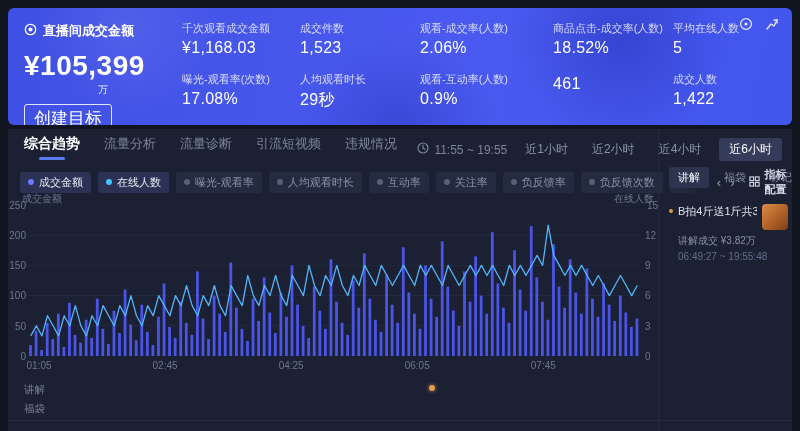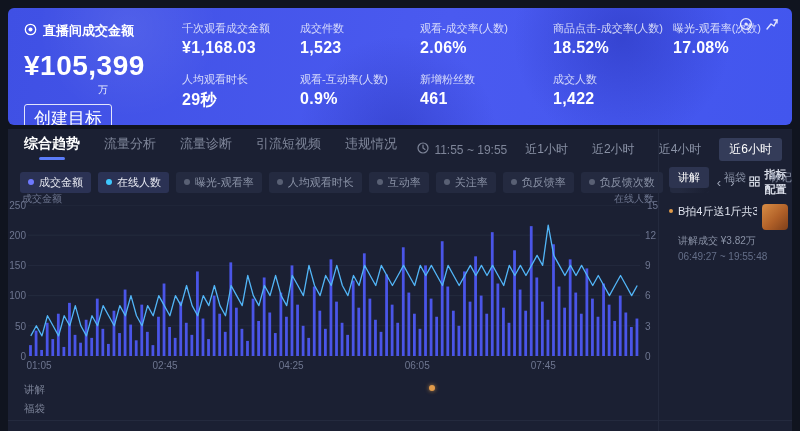--- a/index.html
+++ b/index.html
@@ -16,21 +16,21 @@
   .blob.b3 { width:180px; height:180px; left:30px; top:-70px; background:radial-gradient(circle,rgba(255,255,255,.08),rgba(255,255,255,0) 70%); }
   .primary { position:absolute; left:16px; top:14px; color:#fff; }
   .primary-title { display:flex; align-items:center; gap:6px; font-size:13px; font-weight:bold; }
   .primary-value { font-size:28px; font-weight:bold; letter-spacing:.5px; margin-top:10px; }
   .primary-unit { font-size:10px; opacity:.9; margin:1px 0 0 74px; }
   .goal-btn { display:inline-block; margin-top:7px; font-size:17px; color:#fff; padding:2px 9px;
     border:1px solid rgba(255,255,255,.85); border-radius:3px; cursor:pointer; }
   .stats-grid { position:absolute; left:174px; top:13px; display:grid;
     grid-template-columns:118px 120px 133px 120px 100px; grid-row-gap:15px; }
   .stat-label { font-size:11px; color:rgba(255,255,255,.78); white-space:nowrap; }
-  .stat-value { font-size:16px; font-weight:bold; color:#fff; margin-top:3px; letter-spacing:.3px; }
+  .stat-value { font-size:16px; font-weight:normal; color:#fff; margin-top:3px; letter-spacing:.3px; }
   .banner-icons { position:absolute; right:12px; top:8px; display:flex; gap:10px; }
   .banner-icons span { width:16px; height:16px; display:flex; align-items:center; justify-content:center;
     opacity:.85; cursor:pointer; }
 
   
   .panel { position:absolute; left:8px; top:129px; width:784px; height:385px; background:#1b2033; }
 
   .nav-row { position:absolute; left:16px; top:6px; display:flex; gap:24px; align-items:flex-start; }
   .nav-tab { font-size:13px; color:#7e8599; cursor:pointer; text-align:center; }
   .nav-tab.active { font-size:14px; font-weight:bold; color:#fff; }
@@ -117,33 +117,36 @@
         </div>
       <div>
           <div class="stat-label">观看-成交率(人数)</div>
           <div class="stat-value">2.06%</div>
         </div>
       <div>
           <div class="stat-label">商品点击-成交率(人数)</div>
           <div class="stat-value">18.52%</div>
         </div>
       <div>
+          <div class="stat-label">平均在线人数</div>
+          <div class="stat-value">5</div>
+        </div>
+      <div>
           <div class="stat-label">曝光-观看率(次数)</div>
           <div class="stat-value">17.08%</div>
         </div>
       <div>
           <div class="stat-label">人均观看时长</div>
           <div class="stat-value">29秒</div>
         </div>
       <div>
           <div class="stat-label">观看-互动率(人数)</div>
           <div class="stat-value">0.9%</div>
         </div>
       <div>
-          <div class="stat-label">新增粉丝数</div>
           <div class="stat-value">461</div>
         </div>
       <div>
           <div class="stat-label">成交人数</div>
           <div class="stat-value">1,422</div>
         </div>
     </div>
 
     <div class="banner-icons">
       <span>

